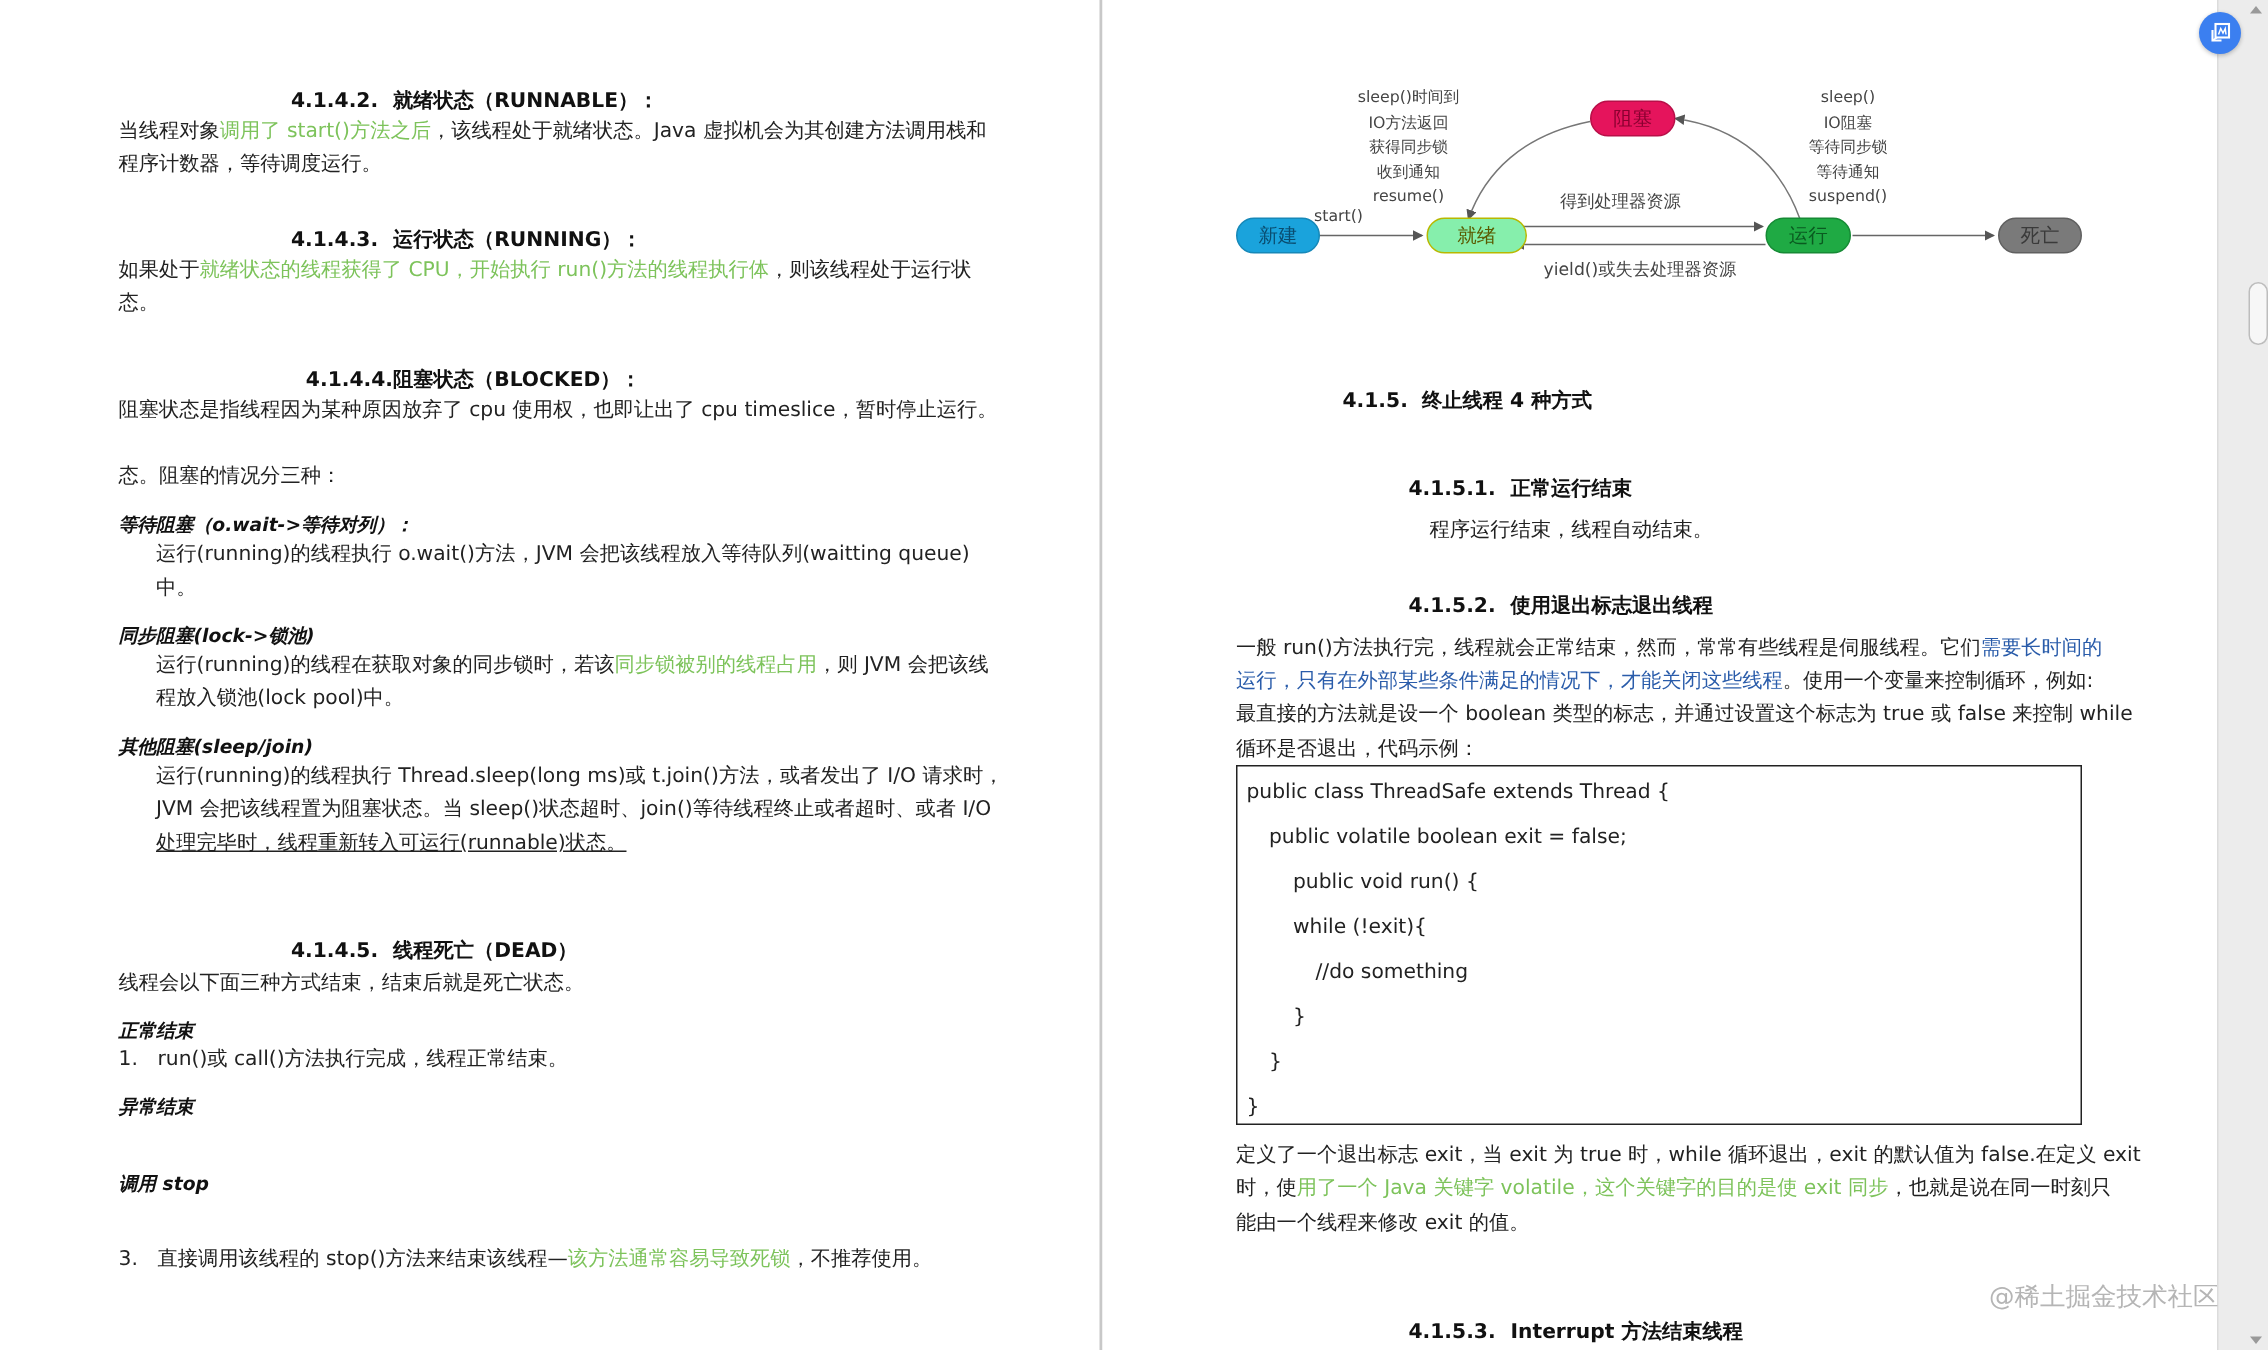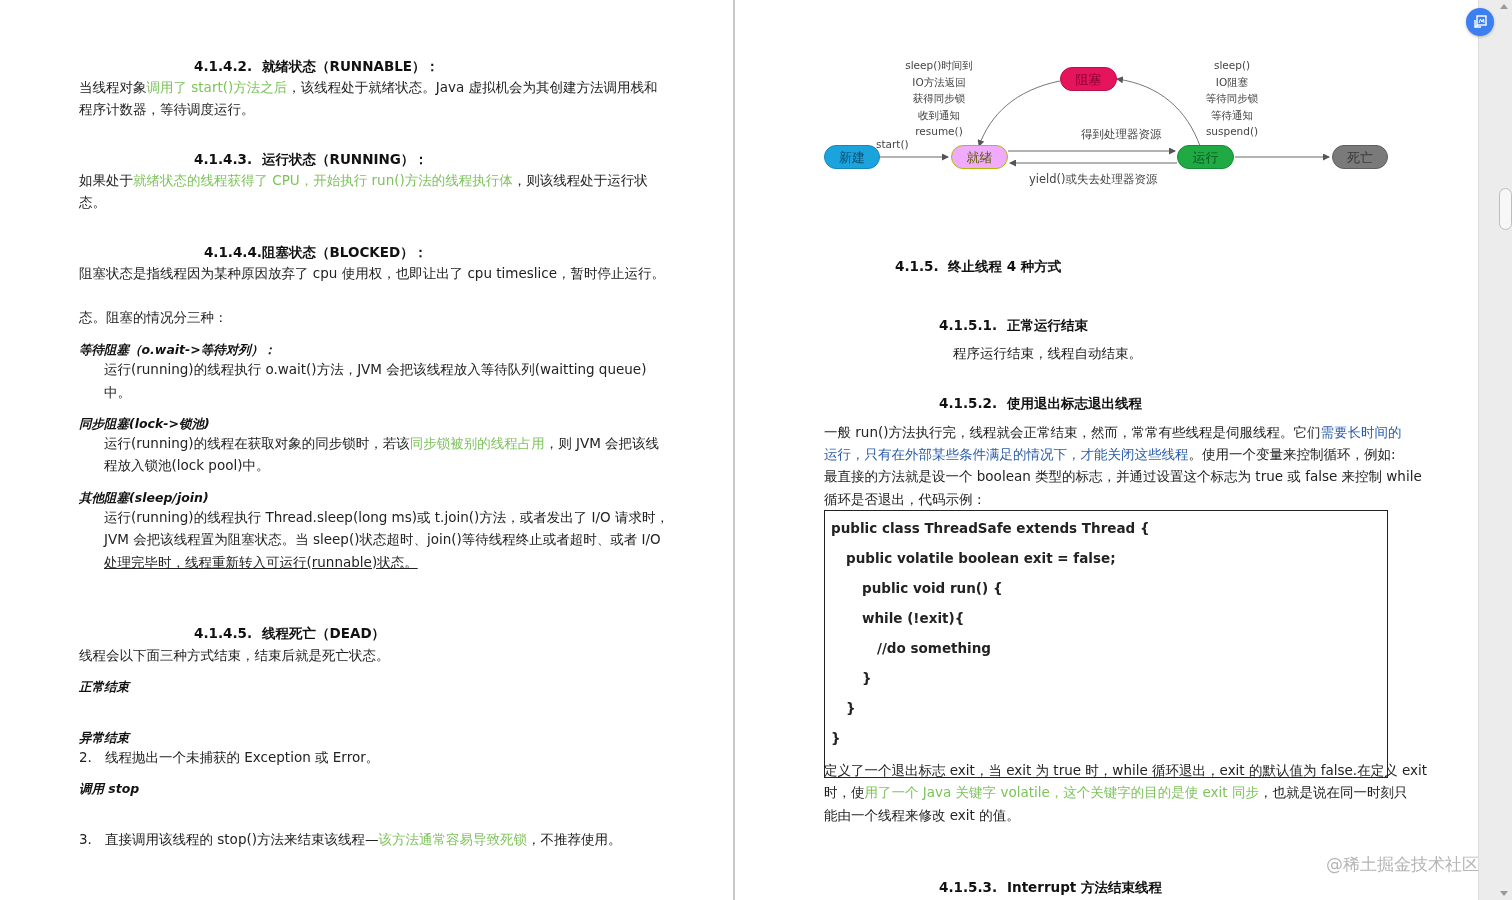--- a/index.html
+++ b/index.html
@@ -17,21 +17,21 @@
   .sub { position: absolute; font-size: 12.5px; font-weight: bold; font-style: italic; white-space: nowrap; color: #111; }
   .green { color: #7dc35b; }
   .blue { color: #2a5caa; }
   .li-num { display: inline-block; width: 26px; }
 
   
   .diagram { position: absolute; left: 80px; top: 50px; width: 580px; height: 200px; }
   .node { position: absolute; height: 24px; border-radius: 12px; font-size: 13px; line-height: 24px; text-align: center; font-family: "DejaVu Serif", serif; }
   .dlabel { position: absolute; font-size: 10.5px; line-height: 16.5px; color: #444; text-align: center; white-space: nowrap; }
 
-  .code-box { position: absolute; left: 89px; top: 510px; width: 564px; height: 268px; border: 1.3px solid #222; font-weight: bold; }
+  .code-box { position: absolute; left: 89px; top: 510px; width: 564px; height: 240px; border: 1.3px solid #222; }
   .code-line { position: absolute; font-size: 13.5px; white-space: nowrap; color: #222; }
 
   .scrollbar { position: absolute; left: 1478px; top: 0; width: 34px; height: 900px; background: #ececec; border-left: 1px solid #dcdcdc; }
   .scroll-thumb { position: absolute; left: 20px; top: 188px; width: 13px; height: 42px; border-radius: 7px; background: #f7f7f7; border: 1px solid #bdbdbd; }
   .scroll-up { position: absolute; left: 21px; top: 4px; width: 0; height: 0; border-left: 4px solid transparent; border-right: 4px solid transparent; border-bottom: 5px solid #999; }
   .scroll-down { position: absolute; left: 21px; bottom: 4px; width: 0; height: 0; border-left: 4px solid transparent; border-right: 4px solid transparent; border-top: 5px solid #999; }
 
   .float-btn { position: absolute; left: 1466px; top: 8px; width: 28px; height: 28px; border-radius: 50%; background: #3b7ff0; box-shadow: 0 1px 3px rgba(0,0,0,0.25); display: flex; align-items: center; justify-content: center; }
 
   .watermark { position: absolute; left: 1326px; top: 853px; font-size: 17px; color: #b5b5b5; white-space: nowrap; }
@@ -77,25 +77,25 @@
   <div class="txt" style="left:104px; top:506px;">运行(running)的线程执行 Thread.sleep(long ms)或 t.join()方法，或者发出了 I/O 请求时，</div>
   <div class="txt" style="left:104px; top:528px;">JVM 会把该线程置为阻塞状态。当 sleep()状态超时、join()等待线程终止或者超时、或者 I/O</div>
   <div class="txt" style="left:104px; top:551px;text-decoration:underline;">处理完毕时，线程重新转入可运行(runnable)状态。</div>
 
   <div class="h4" style="left:194px; top:625px;">
     <span class="num">4.1.4.5.</span><span>线程死亡（DEAD）</span>
   </div>
   <div class="txt" style="left:79px; top:644px;">线程会以下面三种方式结束，结束后就是死亡状态。</div>
 
   <div class="sub" style="left:79px; top:679px;">正常结束</div>
+  <div class="txt" style="left:79px; top:695px;">
+    <span class="li-num">1.</span><span>run()或 call()方法执行完成，线程正常结束。</span>
+  </div>
 
   <div class="sub" style="left:79px; top:730px;">异常结束</div>
-  <div class="txt" style="left:79px; top:746px;">
-    <span class="li-num">2.</span><span>线程抛出一个未捕获的 Exception 或 Error。</span>
-  </div>
 
   <div class="sub" style="left:79px; top:781px;">调用 stop</div>
   <div class="txt" style="left:79px; top:828px;">
     <span class="li-num">3.</span><span>直接调用该线程的 stop()方法来结束该线程—</span><span class="green">该方法通常容易导致死锁</span><span>，不推荐使用。</span>
   </div>
 </div>
 
 <div class="divider"></div>
 
 <div class="page page-right">
@@ -115,21 +115,21 @@
       <line x1="362" y1="113" x2="195" y2="113" stroke="#666" stroke-width="1" marker-end="url(#ah)"></line>
 
       <path d="M245,31 C200,40 175,65 164,96" stroke="#777" stroke-width="1" fill="none" marker-end="url(#ah)"></path>
 
       <path d="M385,96 C372,60 345,35 302,29" stroke="#777" stroke-width="1" fill="none" marker-end="url(#ah)"></path>
 
       <line x1="420" y1="107" x2="514" y2="107" stroke="#666" stroke-width="1" marker-end="url(#ah)"></line>
     </svg>
 
     <div class="node" style="left:9px; top:95px; width:56px; background:#1aa3dc; color:#0a4d70; border:1px solid #1688b8;">新建</div>
-    <div class="node" style="left:136px; top:95px; width:57px; background:#f0abfc; color:#5a5a00; border:1px solid #b8b800;">就绪</div>
+    <div class="node" style="left:136px; top:95px; width:67px; background:#86efac; color:#5a5a00; border:1px solid #b8b800;">就绪</div>
     <div class="node" style="left:245px; top:17px; width:57px; background:#e5145c; color:#8a0030; border:1px solid #b80f48;">阻塞</div>
     <div class="node" style="left:362px; top:95px; width:57px; background:#1faa44; color:#0a5a20; border:1px solid #168a35;">运行</div>
     <div class="node" style="left:517px; top:95px; width:56px; background:#7a7a7a; color:#3a3a3a; border:1px solid #606060;">死亡</div>
 
     <div class="dlabel" style="left:61px; top:86px;">start()</div>
 
     <div class="dlabel" style="left:377px; top:7px; width:80px;">
       <div>sleep()</div>
       <div>IO阻塞</div>
       <div>等待同步锁</div>
@@ -138,21 +138,21 @@
     </div>
 
     <div class="dlabel" style="left:84px; top:7px; width:80px;">
       <div>sleep()时间到</div>
       <div>IO方法返回</div>
       <div>获得同步锁</div>
       <div>收到通知</div>
       <div>resume()</div>
     </div>
 
-    <div class="dlabel" style="left:225px; top:76px; font-size:11.5px; font-family:'DejaVu Serif',serif;margin-left:41px;">得到处理器资源</div>
+    <div class="dlabel" style="left:225px; top:76px; font-size:11.5px; font-family:'DejaVu Serif',serif;">得到处理器资源</div>
     <div class="dlabel" style="left:214px; top:121px; font-size:11.5px;">yield()或失去处理器资源</div>
 
   </div>
 
   <div class="h4" style="left:160px; top:258px;">
     <span>4.1.5.</span>&nbsp;&nbsp;<span>终止线程 4 种方式</span>
   </div>
 
   <div class="h4" style="left:204px; top:317px;">
     <span class="num">4.1.5.1.</span><span>正常运行结束</span>

